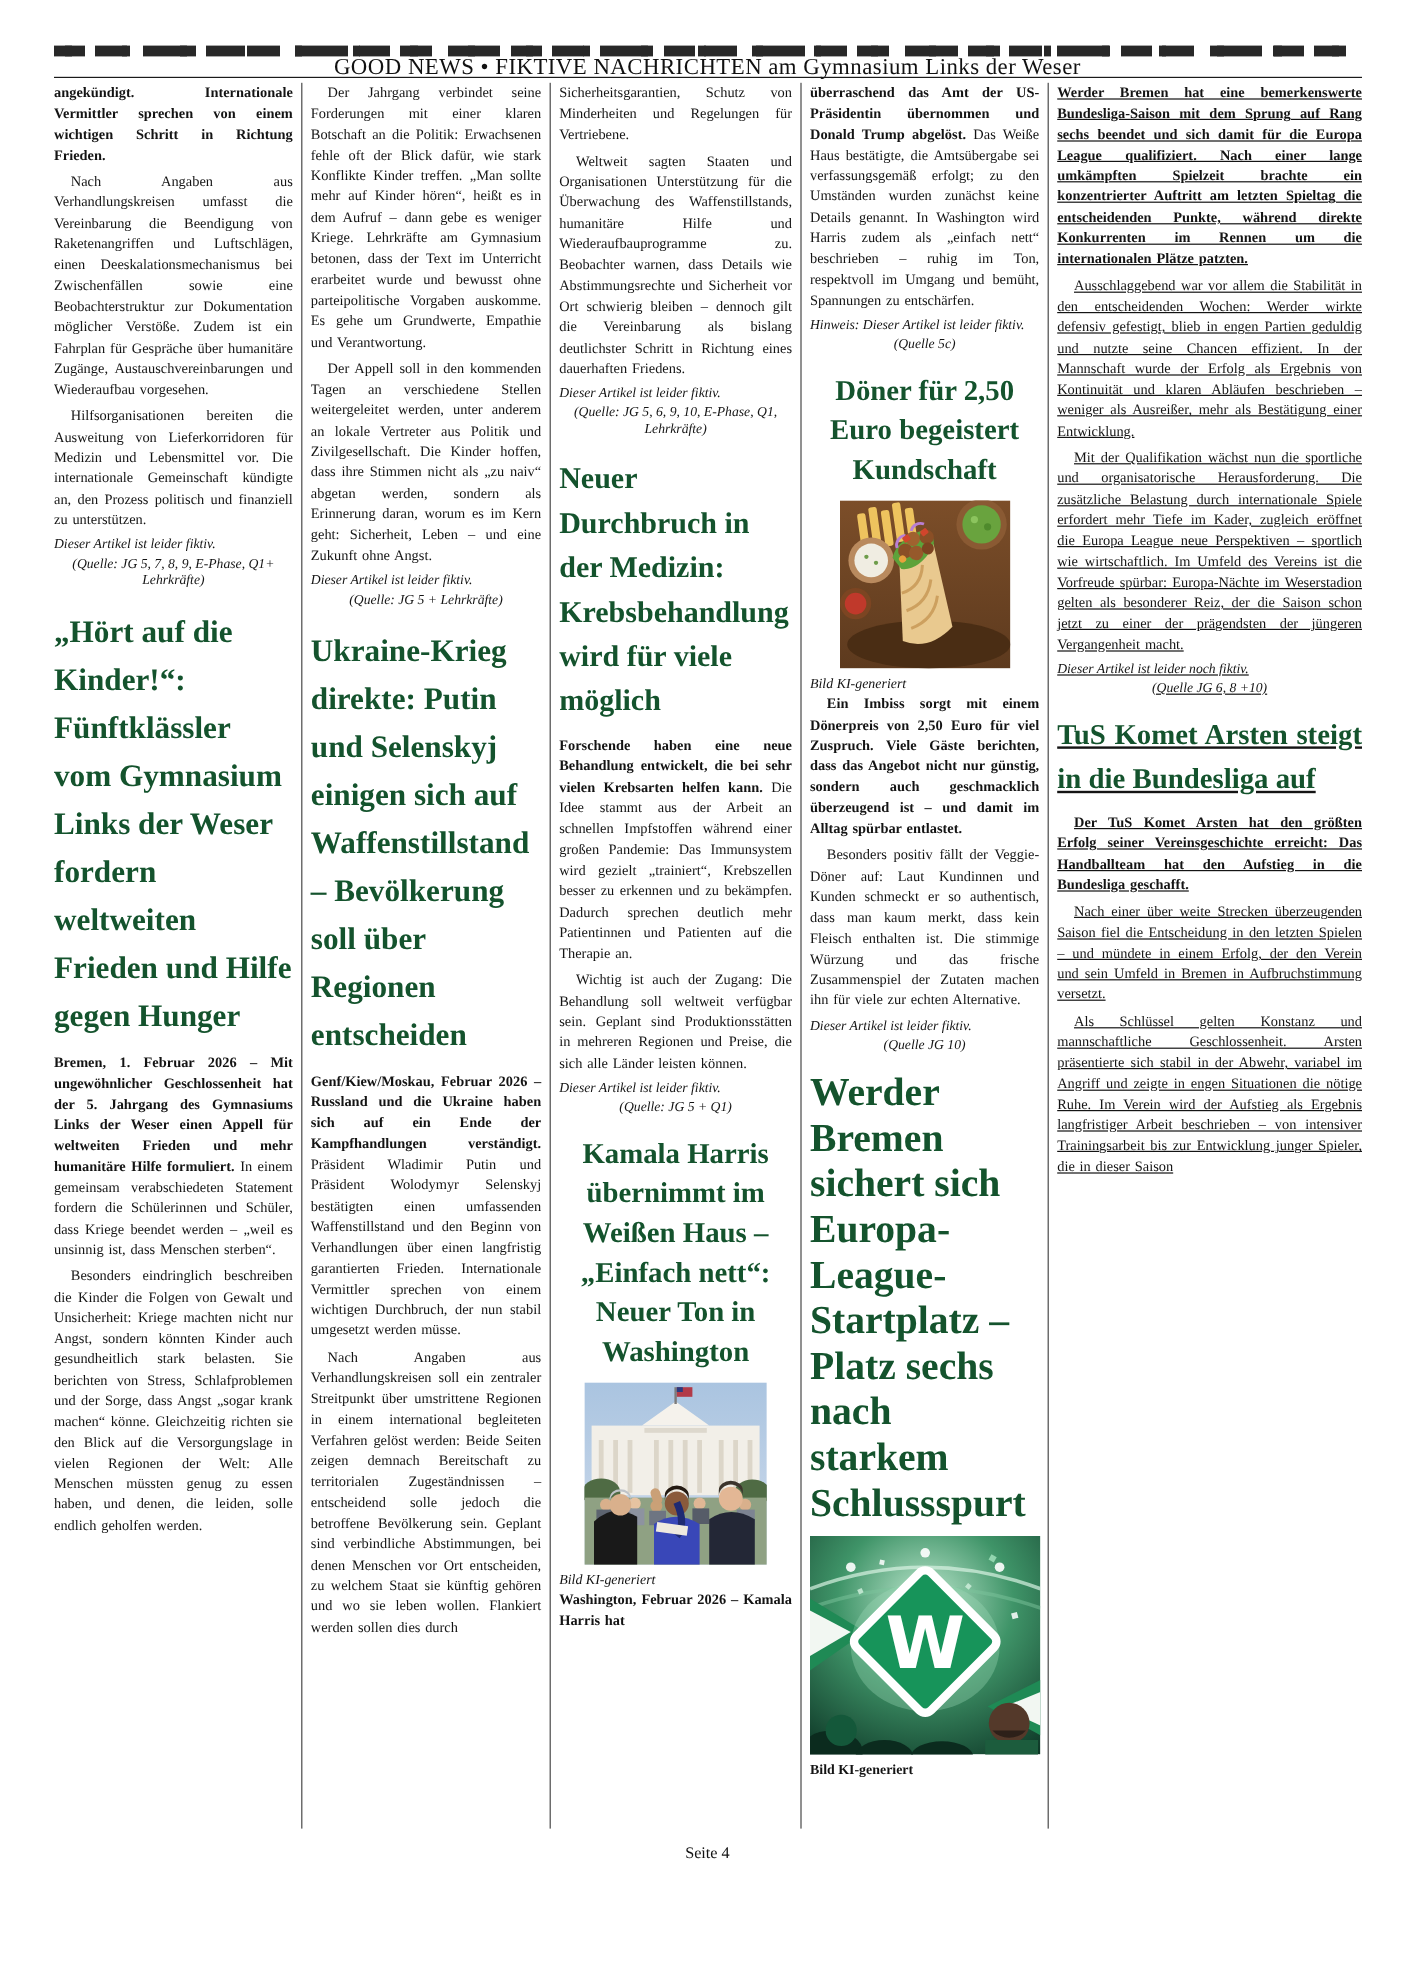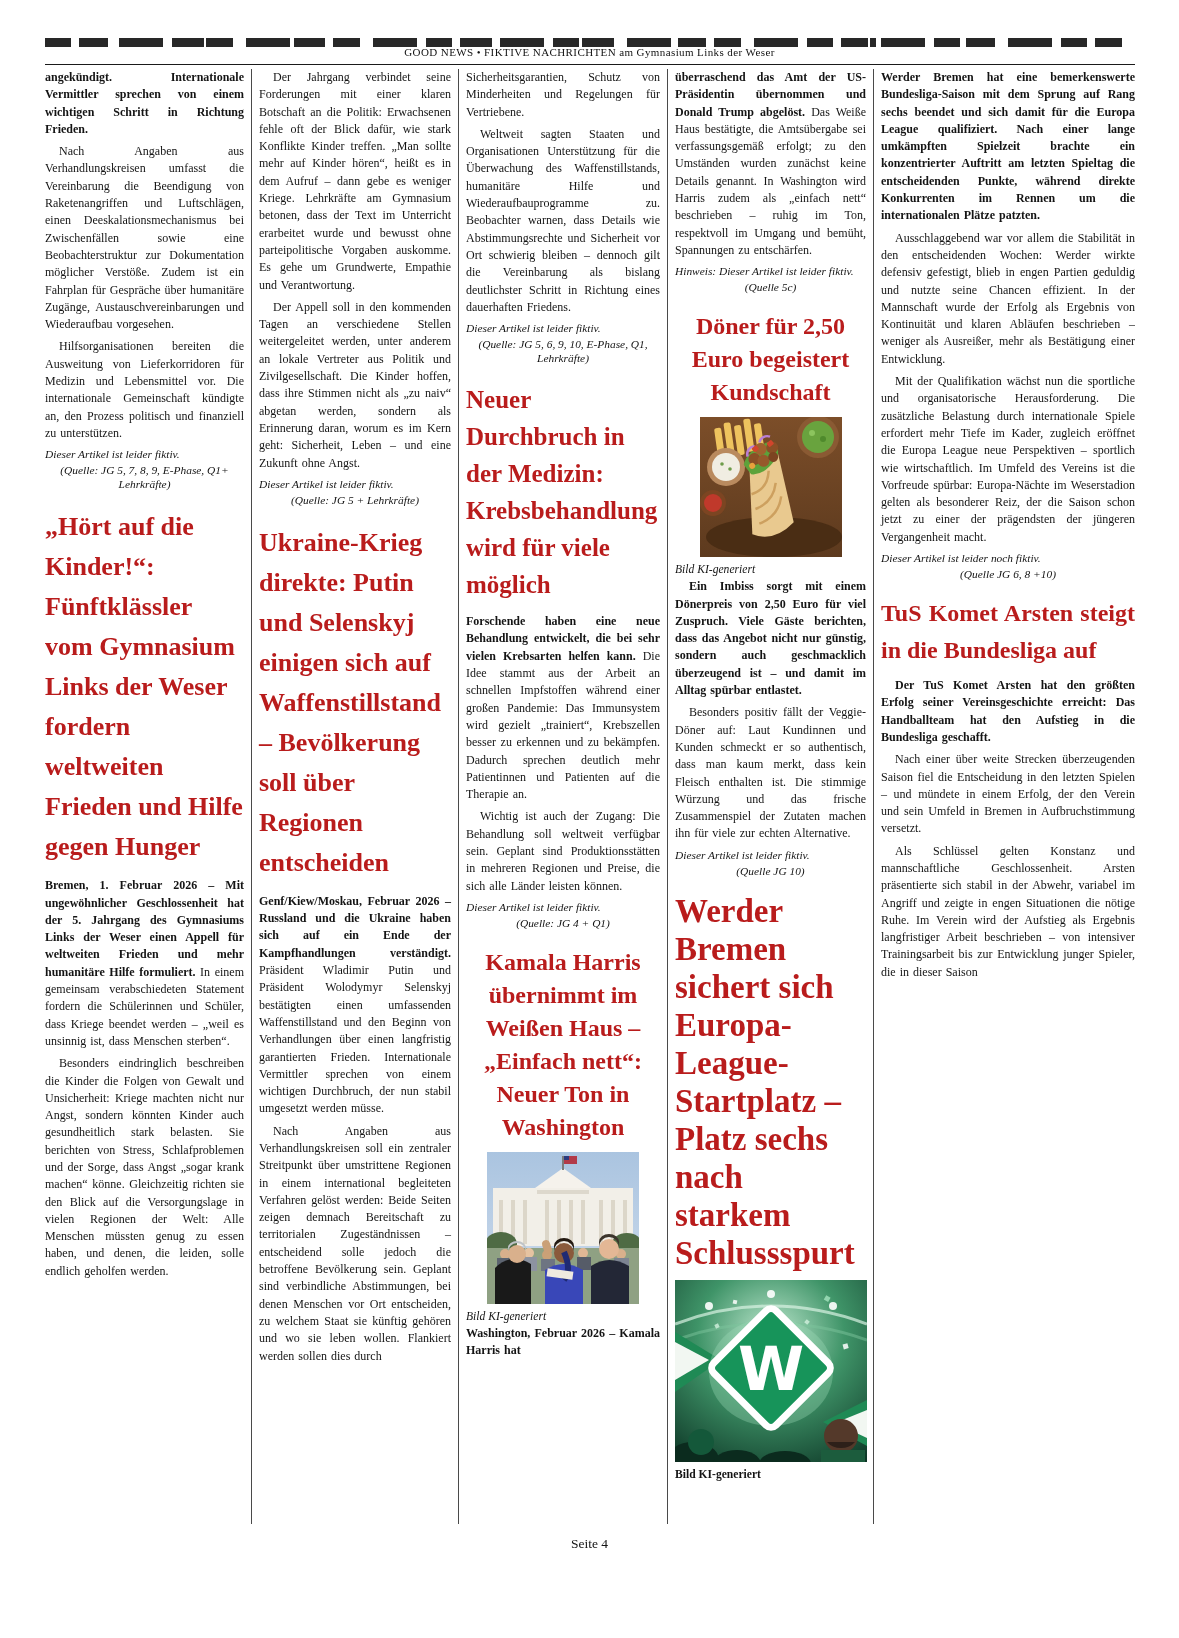--- a/index.html
+++ b/index.html
@@ -11,41 +11,41 @@
   
   .top-band {
     position:absolute; top:38px; left:45px; right:44px; height:9px;
     background:
       repeating-linear-gradient(90deg,#161616 0 26px,transparent 26px 34px,#161616 34px 61px,transparent 61px 74px,#161616 74px 118px,transparent 118px 127px),
       repeating-linear-gradient(90deg,transparent 0 9px,#161616 9px 15px,transparent 15px 48px);
     opacity:.92;
   }
   .masthead {
     position:absolute; top:46px; left:0; width:100%; text-align:center;
-    font-size:11px; letter-spacing:.4px; color:#111;
+    font-size:19px; letter-spacing:.4px; color:#111;
   }
   .cols {
     position:absolute; top:64px; left:45px; right:44px; height:1460px;
     display:flex; border-top:1.5px solid #1a1a1a; padding-top:4px; overflow:hidden;
   }
   .col { padding:0 7px; overflow:hidden; }
   .col + .col { border-left:1px solid #4a4a4a; }
   .c1{ width:206px; padding-left:0; } .c2{ width:207px; } .c3{ width:209px; }
-  .c4{ width:206px; } .c5{ width:262px; padding-right:0; }
+  .c4{ width:206px; } .c5{ width:262px; padding-right:0;text-decoration:underline; }
 
   p.body {
     font-size:12px; line-height:17.3px; text-align:justify;
     margin-bottom:5px; word-spacing:1px;
   }
   p.indent { text-indent:14px; }
   .bold { font-weight:bold; }
   .note  { font-style:italic; font-size:11.4px; line-height:14px; margin:3px 0 2px; }
   .source{ font-style:italic; font-size:11.4px; line-height:14px; margin:2px 0 8px;text-align:center; }
 
-  h2 { font-weight:bold; color:#b91c1c; }
+  h2 { font-weight:bold; color:#14532d; }
   .h-big    { font-size:26px; line-height:40px; margin:16px 0 10px; text-align:left; }
   .h-med    { font-size:25px; line-height:37px; margin:16px 0 10px; text-align:left; }
   .h-center { font-size:24px; line-height:33px; margin:16px 0 8px; text-align:center; }
   .h-werder { font-size:33px; line-height:38px; margin:14px 0 8px; text-align:left; }
   .h-tus    { font-size:24px; line-height:37px; margin:14px 0 8px; text-align:justify; }
 
   figure { margin:4px 0 2px; text-align:center; }
   figure svg { display:block; margin:0 auto; }
   figcaption { text-align:left; font-size:11.6px; margin-top:6px; }
   .cap-italic { font-style:italic; }
@@ -90,21 +90,21 @@
 
   <section class="col c3">
     <p class="body">Sicherheitsgarantien, Schutz von Minderheiten und Regelungen für Vertriebene.</p>
     <p class="body indent">Weltweit sagten Staaten und Organisationen Unterstützung für die Überwachung des Waffenstillstands, humanitäre Hilfe und Wiederaufbauprogramme zu. Beobachter warnen, dass Details wie Abstimmungsrechte und Sicherheit vor Ort schwierig bleiben – dennoch gilt die Vereinbarung als bislang deutlichster Schritt in Richtung eines dauerhaften Friedens.</p>
     <p class="note">Dieser Artikel ist leider fiktiv.</p>
     <p class="source">(Quelle: JG 5, 6, 9, 10, E-Phase, Q1, Lehrkräfte)</p>
     <h2 class="h-med">Neuer Durchbruch in der Medizin: Krebsbehandlung wird für viele möglich</h2>
     <p class="body"><b>Forschende haben eine neue Behandlung entwickelt, die bei sehr vielen Krebsarten helfen kann.</b><span> Die Idee stammt aus der Arbeit an schnellen Impfstoffen während einer großen Pandemie: Das Immunsystem wird gezielt „trainiert“, Krebszellen besser zu erkennen und zu bekämpfen. Dadurch sprechen deutlich mehr Patientinnen und Patienten auf die Therapie an.</span></p>
     <p class="body indent">Wichtig ist auch der Zugang: Die Behandlung soll weltweit verfügbar sein. Geplant sind Produktionsstätten in mehreren Regionen und Preise, die sich alle Länder leisten können.</p>
     <p class="note">Dieser Artikel ist leider fiktiv.</p>
-    <p class="source">(Quelle: JG 4 + Q1)</p>
+    <p class="source">(Quelle: JG 5 + Q1)</p>
     <h2 class="h-center">Kamala Harris übernimmt im Weißen Haus – „Einfach nett“: Neuer Ton in Washington</h2>
     <figure>
       <svg width="152" height="152" viewBox="0 0 152 152">
         <defs>
           <linearGradient id="sky" x1="0" y1="0" x2="0" y2="1">
             <stop offset="0" stop-color="#aac4e0"></stop>
               <stop offset="1" stop-color="#cfdcec"></stop>
           </linearGradient>
         </defs>
         <rect width="152" height="152" fill="url(#sky)"></rect>

